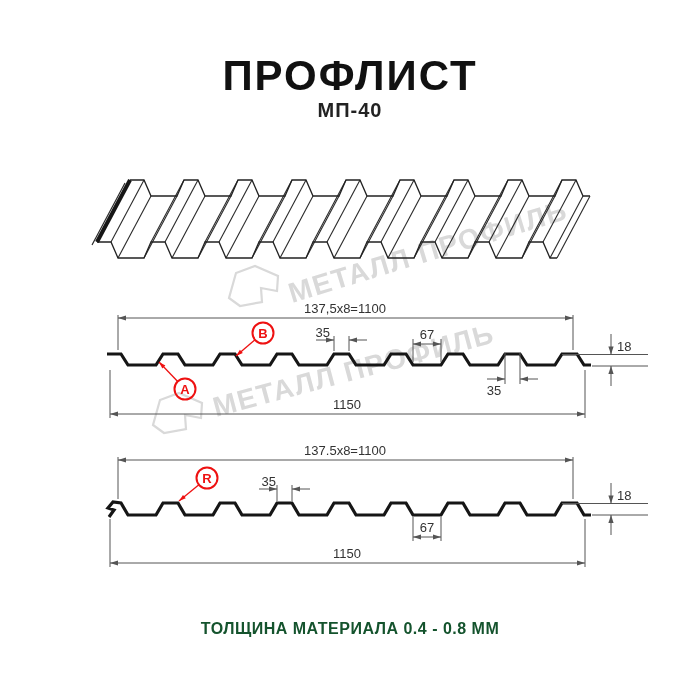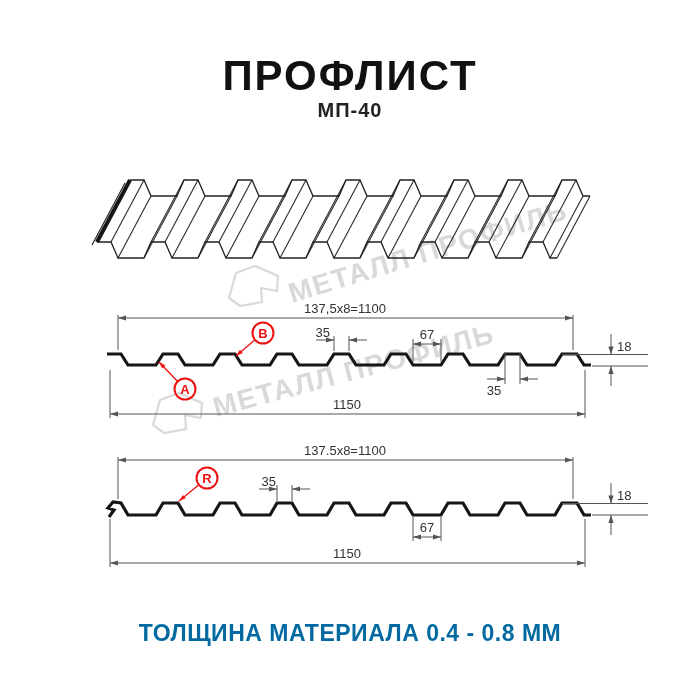--- a/index.html
+++ b/index.html
@@ -3,21 +3,21 @@
 <meta charset="utf-8">
 <style>
   html,body{margin:0;padding:0;background:#fff;}
   #page{position:relative;width:700px;height:700px;background:#ffffff;overflow:hidden;
         font-family:"Liberation Sans",sans-serif;padding-left:44px;}
   .title{position:absolute;left:0;top:52px;width:700px;text-align:center;
          font-size:42px;font-weight:bold;letter-spacing:2px;color:#111;}
   .subtitle{position:absolute;left:0;top:99px;width:700px;text-align:center;
          font-size:20px;font-weight:bold;letter-spacing:1px;color:#222;}
   .footer{position:absolute;left:0;top:620px;width:700px;text-align:center;
-         font-size:23px;font-weight:600;letter-spacing:0.5px;color:#0369a1;}
+         font-size:16px;font-weight:600;letter-spacing:0.5px;color:#14532d;}
   svg{position:absolute;left:0;top:0;}
   svg text{font-family:"Liberation Sans",sans-serif;}
 </style>
 </head>
 <body>
 
 <div id="page">
   <div class="title">ПРОФЛИСТ</div>
   <div class="subtitle">МП-40</div>
   <svg id="drawing" width="700" height="700" viewBox="0 0 700 700">

